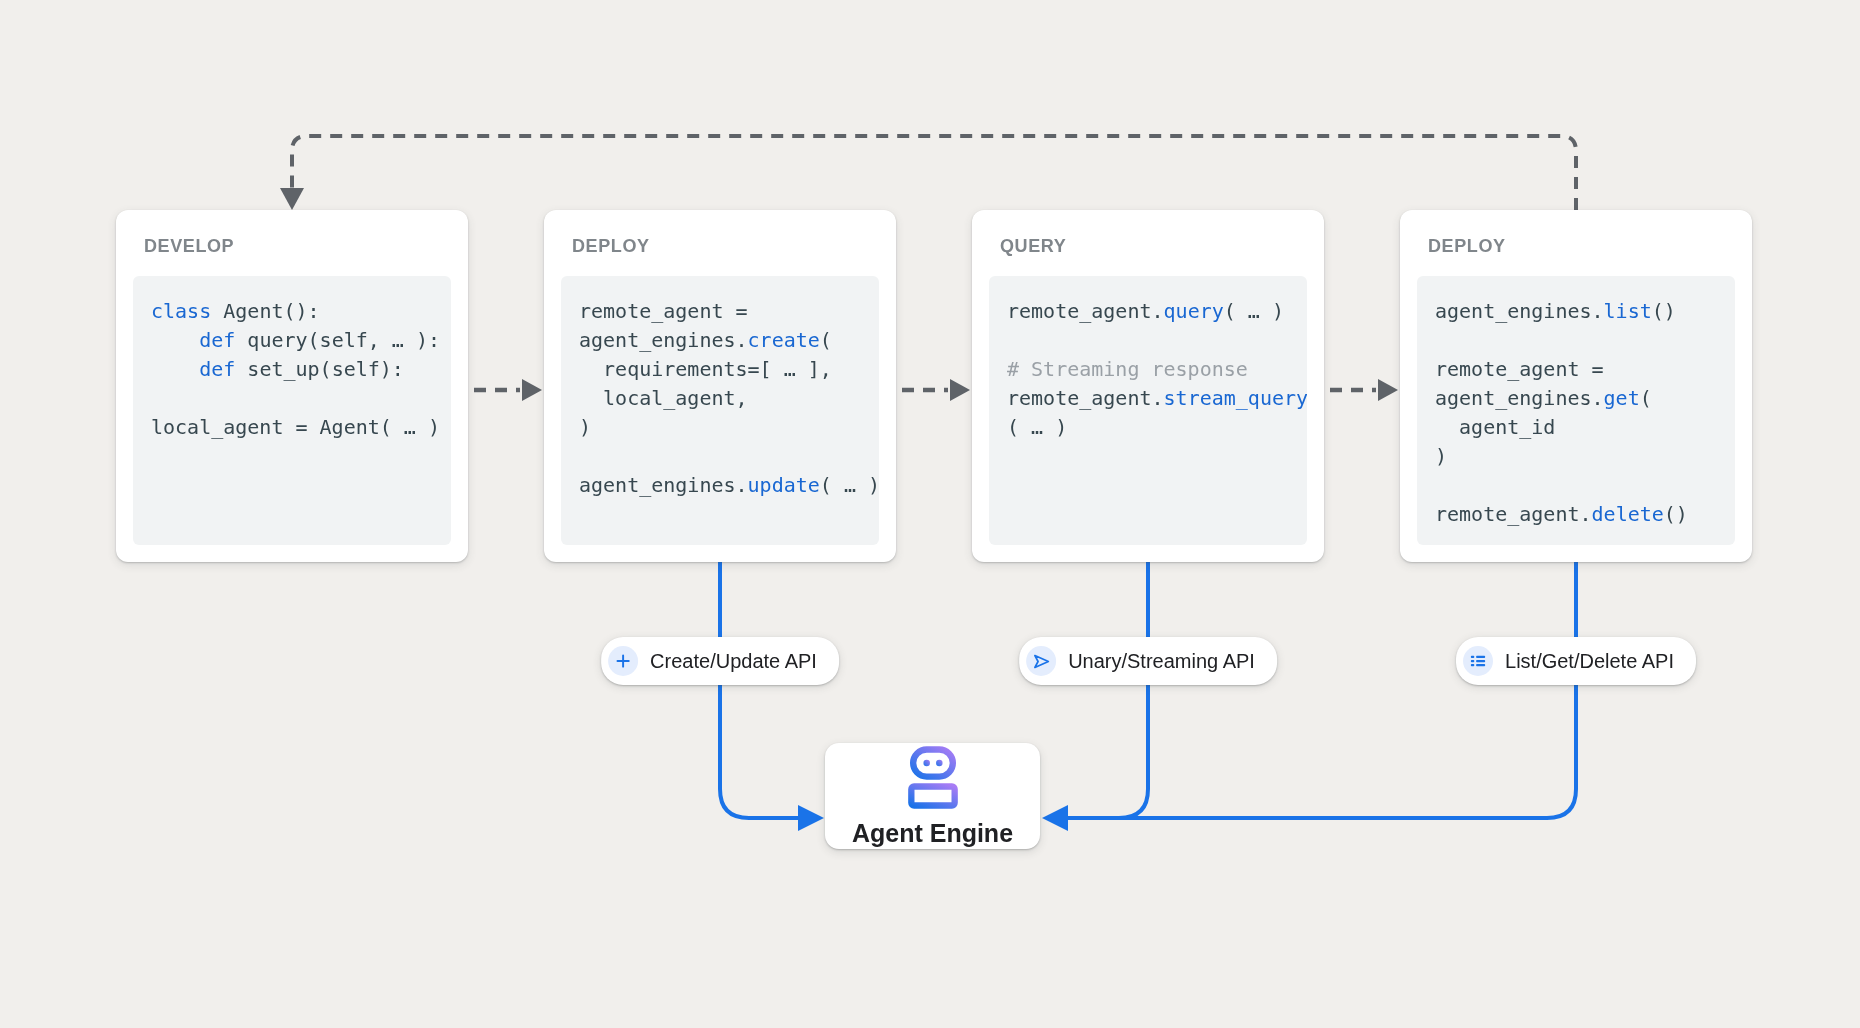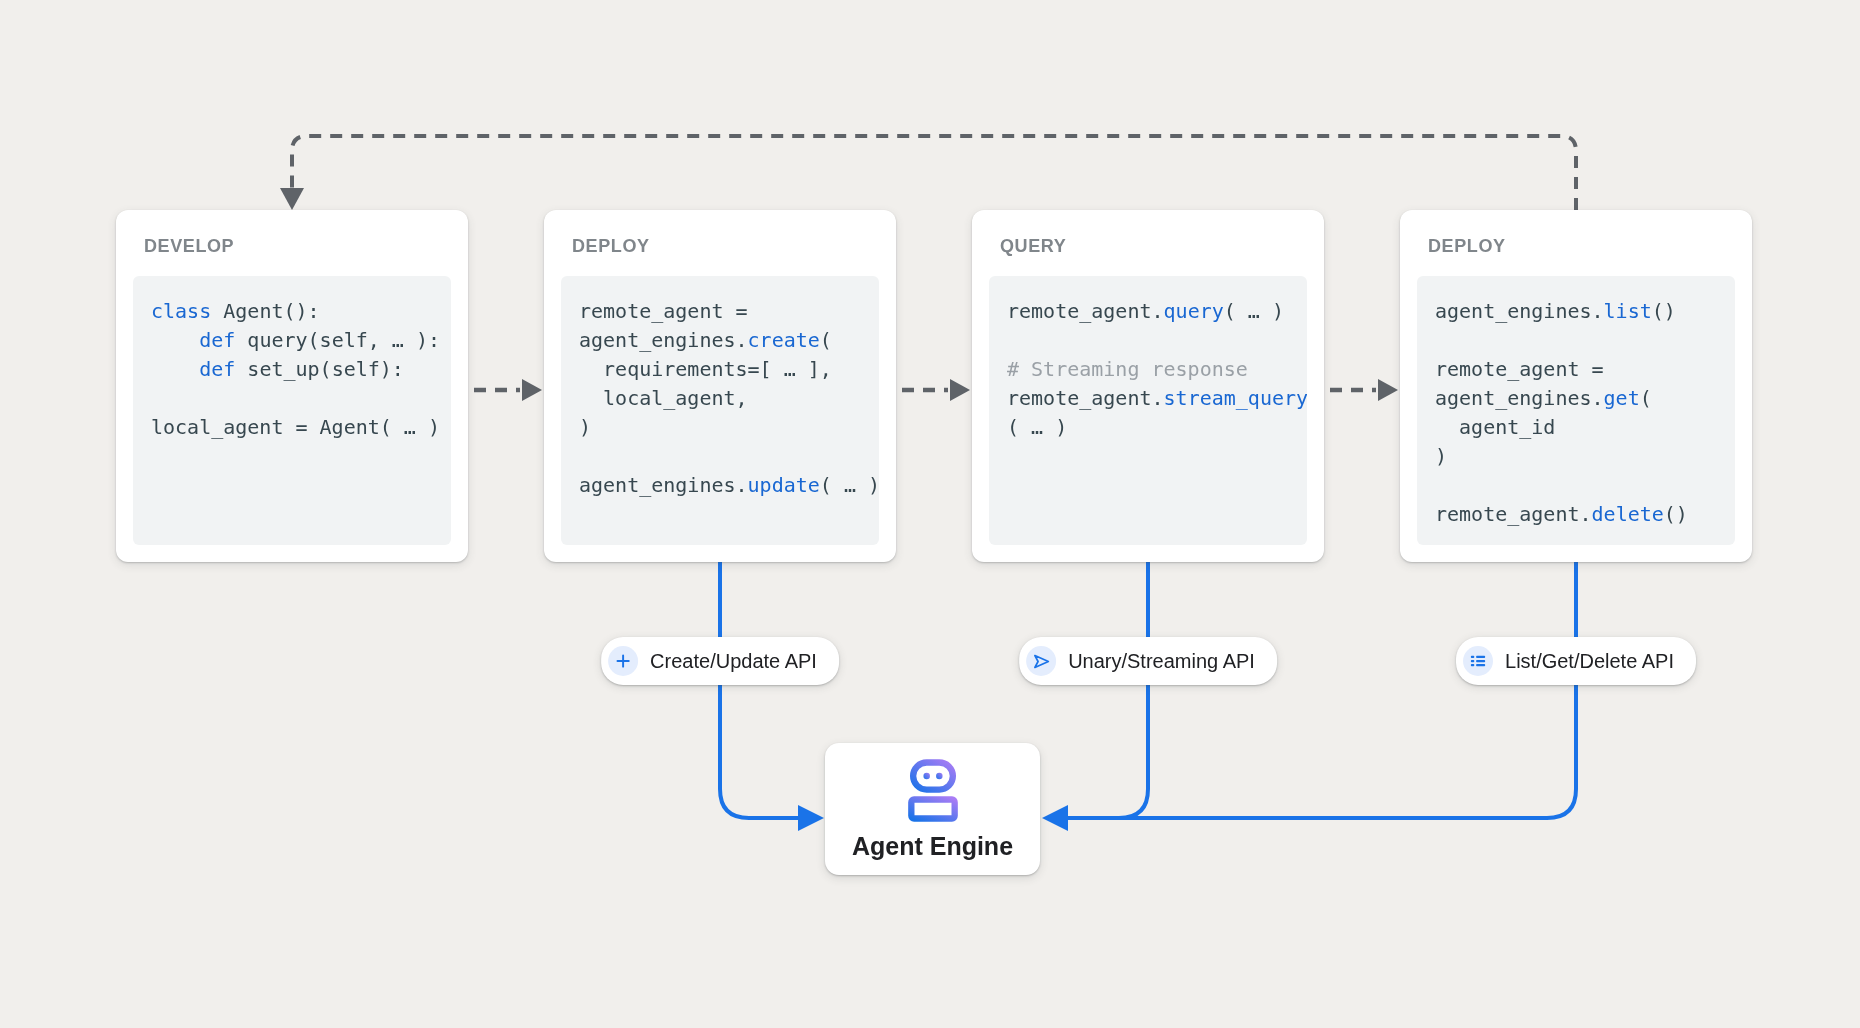--- a/index.html
+++ b/index.html
@@ -90,21 +90,21 @@
   .pill-label {
     font-size: 20px;
     color: #202124;
   }
   
   .engine-box {
     position: absolute;
     left: 825px;
     top: 743px;
     width: 215px;
-    height: 132px;
+    height: 106px;
     background: #ffffff;
     border-radius: 14px;
     box-shadow: 0 1px 2px rgba(60,64,67,0.3), 0 3px 10px rgba(60,64,67,0.14);
     z-index: 3;
     display: flex;
     flex-direction: column;
     align-items: center;
     justify-content: center;
     gap: 9px;
   }

